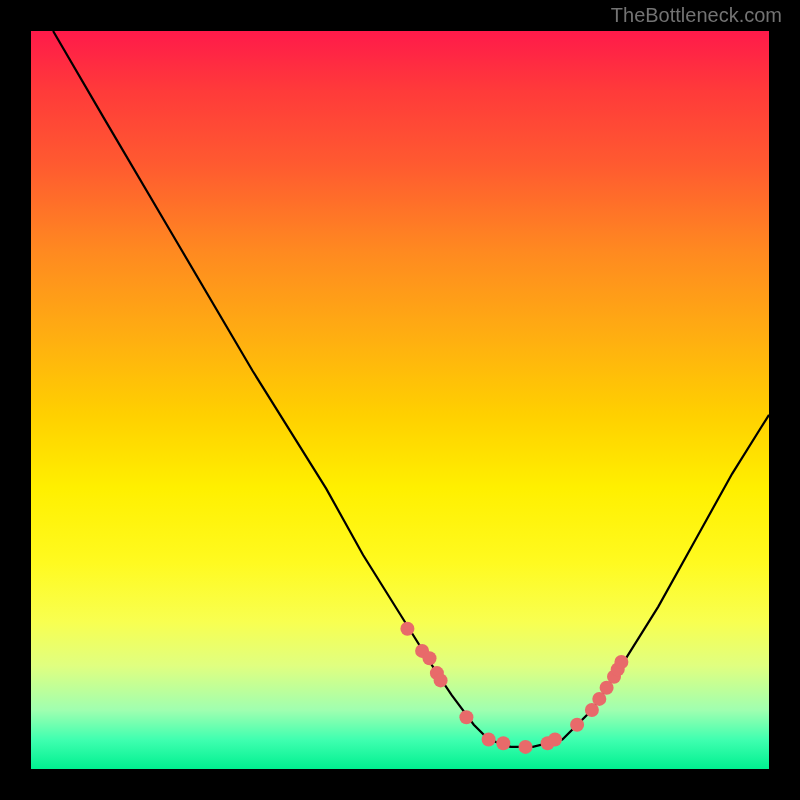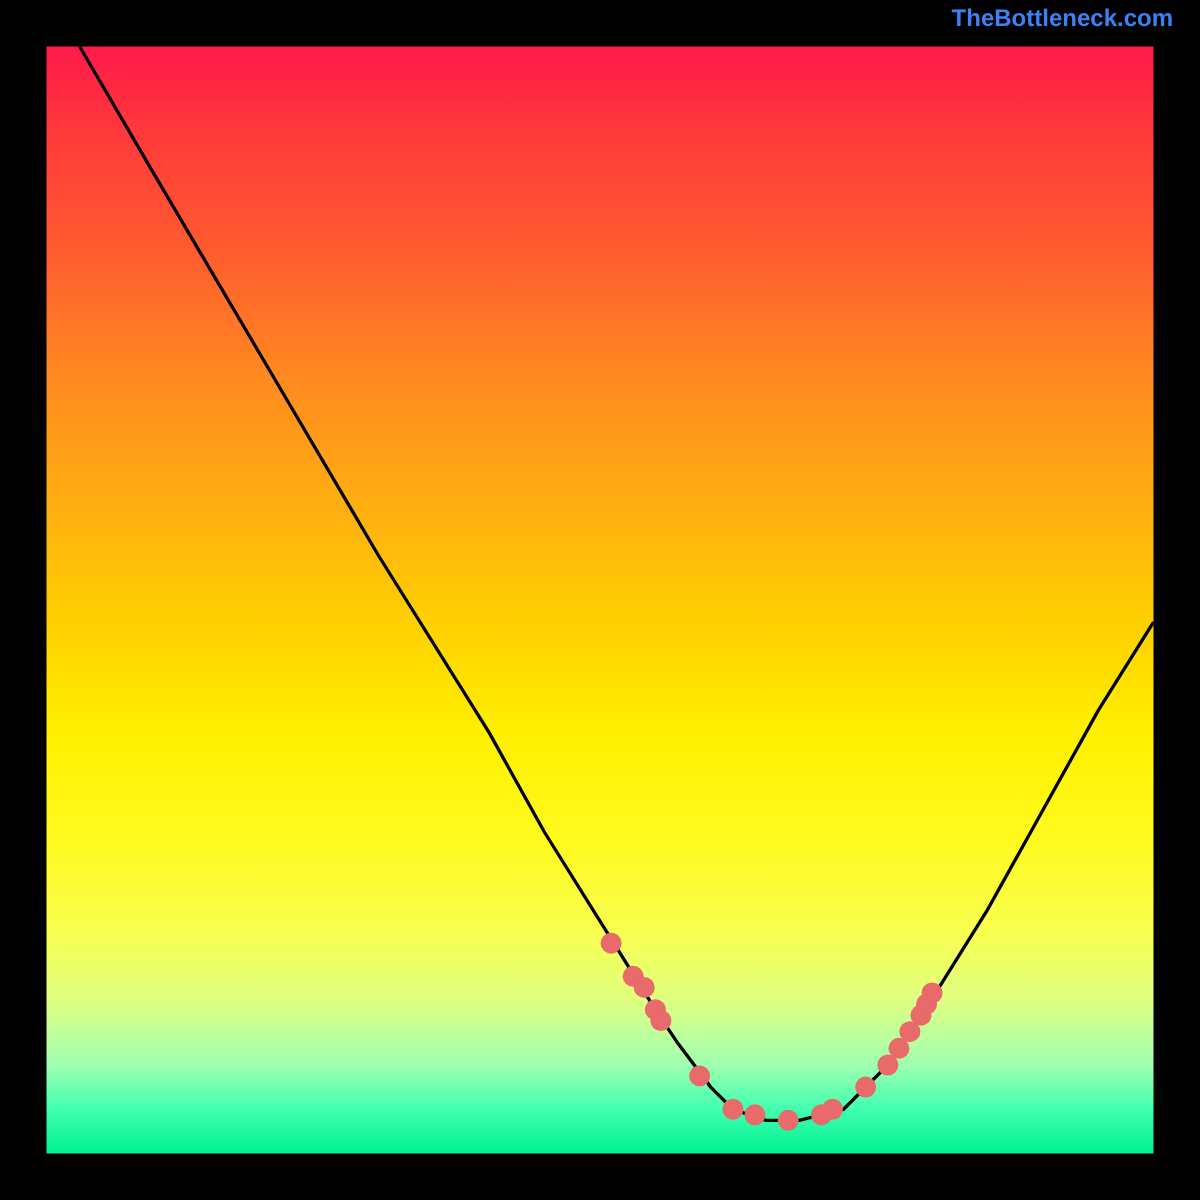--- a/index.html
+++ b/index.html
@@ -7,23 +7,23 @@
     width: 800px;
     height: 800px;
     background: #000;
     position: relative;
     font-family: Arial, sans-serif;
   }
   .watermark {
     position: absolute;
     top: 4px;
     right: 18px;
-    color: #3b82f6;
-    font-size: 16px;
-    font-weight: 700;
+    color: #737373;
+    font-size: 20px;
+    font-weight: 400;
     z-index: 10;
   }
   .plot-area {
     position: absolute;
     left: 31px;
     top: 31px;
     width: 738px;
     height: 738px;
     background: linear-gradient(to bottom,
       #ff1a4a 0%,

